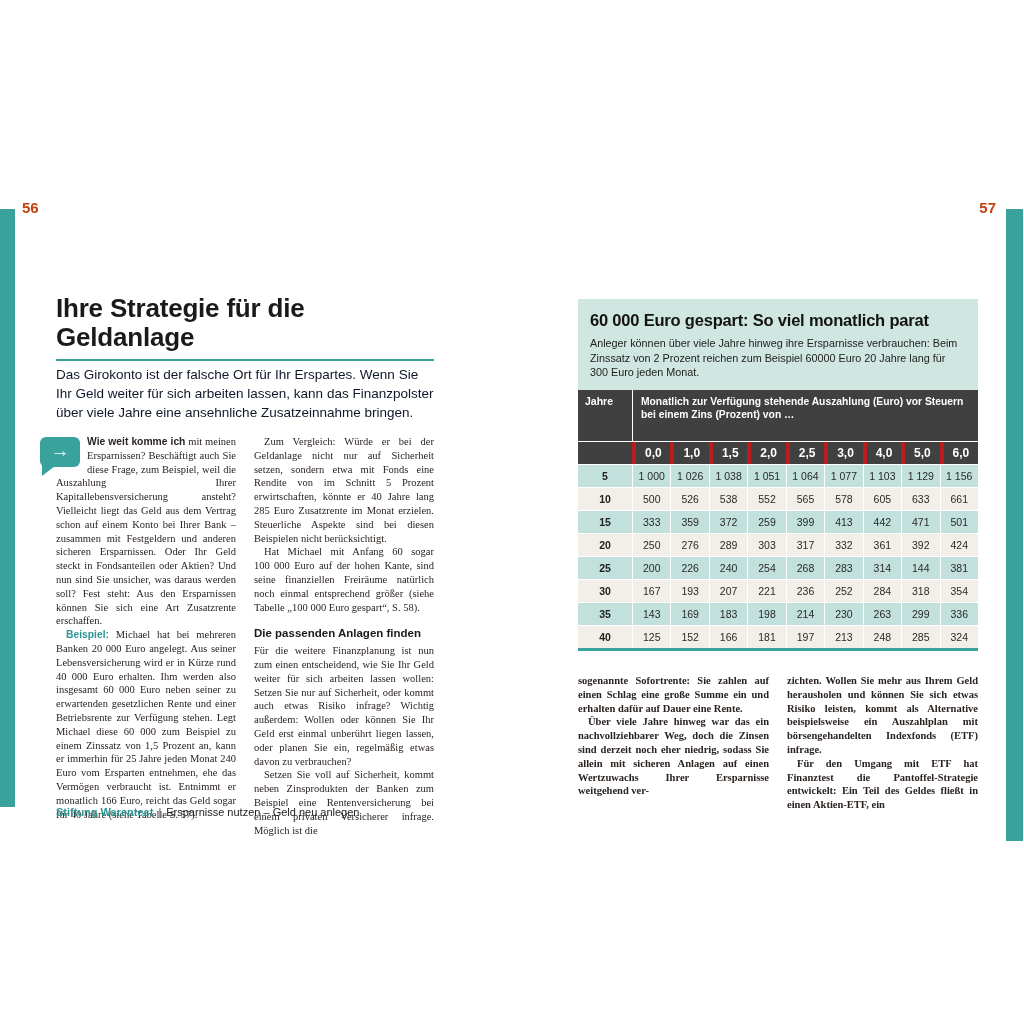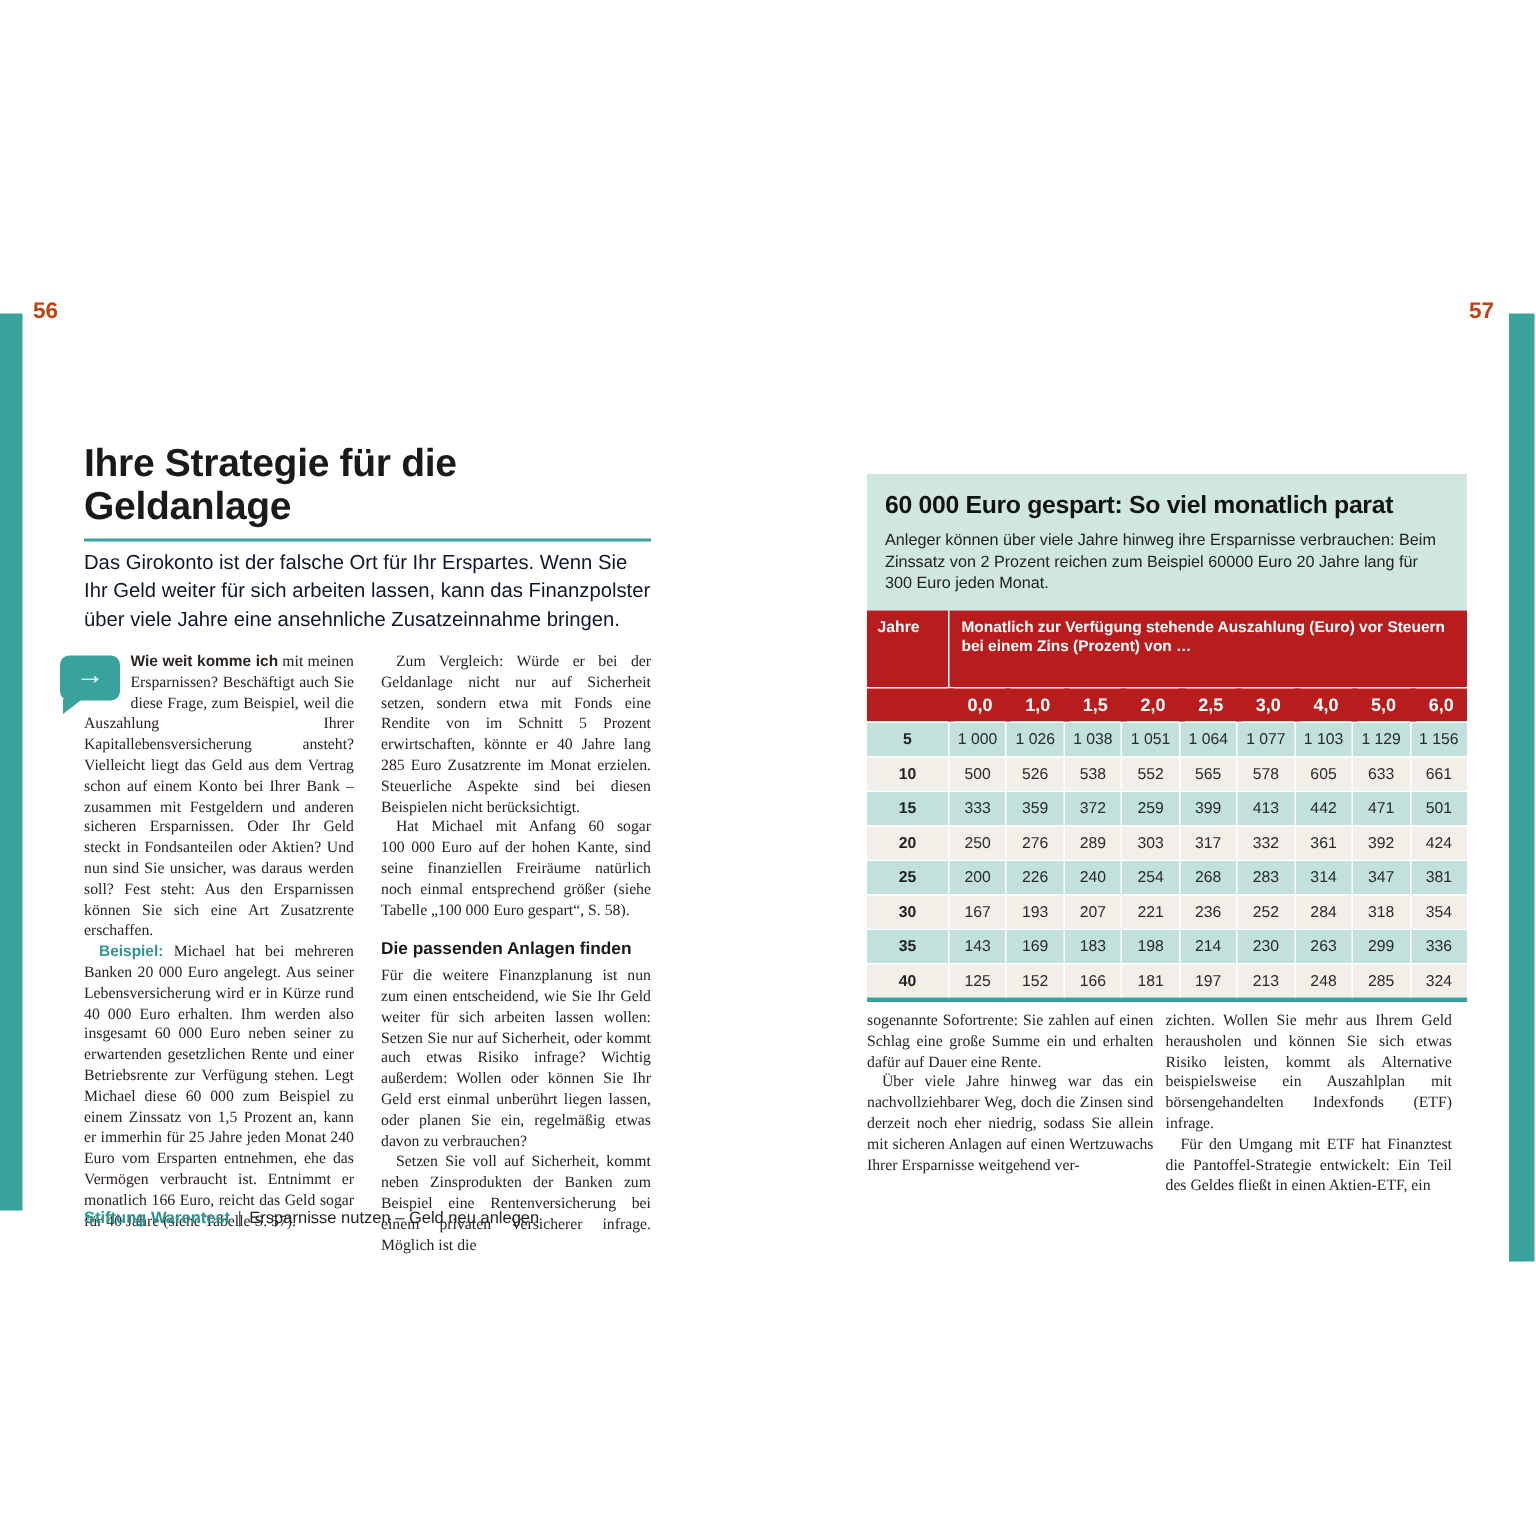--- a/index.html
+++ b/index.html
@@ -32,43 +32,43 @@
   .bubble{position:relative;width:40px;height:30px;background:#3aa29d;border-radius:6px;
           float:left;margin:2px 7px 3px -16px;}
   .bubble::after{content:"";position:absolute;left:2px;bottom:-9px;width:0;height:0;
           border-top:10px solid #3aa29d;border-right:13px solid transparent;}
   .bubble .glyph{display:block;color:#fff;font-size:19px;font-weight:bold;line-height:28px;text-align:center;}
   .footer{position:absolute;left:56px;top:806px;font-size:11px;color:#222;}
   .footer .brand{color:#2e9692;font-weight:bold;}
   .footer .sep{margin:0 5px;color:#555;}
 
   
-  .tbl{position:absolute;left:578px;top:316px;width:400px;}
+  .tbl{position:absolute;left:578px;top:299px;width:400px;}
   .tbl-top{background:#cfe6e1;padding:12px 12px 10px 12px;}
   .tbl-title{font-size:16.5px;font-weight:bold;color:#131313;letter-spacing:-0.2px;}
   .tbl-desc{margin-top:6px;font-size:10.8px;line-height:14.5px;color:#222;}
-  .tbl-header{background:#b91c1c;color:#fff;}
+  .tbl-header{background:#404040;color:#fff;}
   .th-row1{display:flex;}
   .th-jahre{width:54px;flex:0 0 54px;box-sizing:border-box;padding:5px 0 4px 7px;
             font-weight:bold;font-size:10.5px;}
   .th-span{flex:1;border-left:1px solid #fff;padding:5px 8px 20px 8px;font-weight:bold;
            font-size:10.3px;line-height:13px;}
   .th-row2{display:flex;border-top:1px solid #fff;}
   .th-rate{flex:1;border-left:4px solid #b91c1c;padding:4px 0 4px 9px;font-weight:bold;font-size:12px;}
   .tbody .trow{display:flex;border-top:1px solid #fff;height:22px;align-items:center;}
   .tbody .trow:nth-child(odd){background:#c2e0dc;}
   .tbody .trow:nth-child(even){background:#f1efe7;}
   .td-label{width:54px;flex:0 0 54px;box-sizing:border-box;text-align:center;
             font-weight:bold;font-size:10.5px;color:#222;}
   .td-val{flex:1;border-left:1px solid #fff;text-align:center;font-size:10.5px;color:#2a2a2a;
           align-self:stretch;display:flex;align-items:center;justify-content:center;}
   .tbl-bottom-rule{height:3px;background:#3aa29d;}
 
   
-  .right-cols{position:absolute;left:578px;top:674px;width:400px;display:flex;gap:8px;}
+  .right-cols{position:absolute;left:578px;top:674px;width:400px;display:flex;gap:18px;font-weight:bold;}
   .right-cols .col{width:191px;}
 </style>
 </head>
 <body>
 
 <div class="edge-bar left"></div>
 <div class="edge-bar right"></div>
 <div class="page-num left">56</div>
 <div class="page-num right">57</div>
 
@@ -175,21 +175,21 @@
       </div>
       <div class="trow">
         <div class="td-label">25</div>
         <div class="td-val">200</div>
         <div class="td-val">226</div>
         <div class="td-val">240</div>
         <div class="td-val">254</div>
         <div class="td-val">268</div>
         <div class="td-val">283</div>
         <div class="td-val">314</div>
-        <div class="td-val">347</div>
+        <div class="td-val">144</div>
         <div class="td-val">381</div>
       </div>
       <div class="trow">
         <div class="td-label">30</div>
         <div class="td-val">167</div>
         <div class="td-val">193</div>
         <div class="td-val">207</div>
         <div class="td-val">221</div>
         <div class="td-val">236</div>
         <div class="td-val">252</div>

